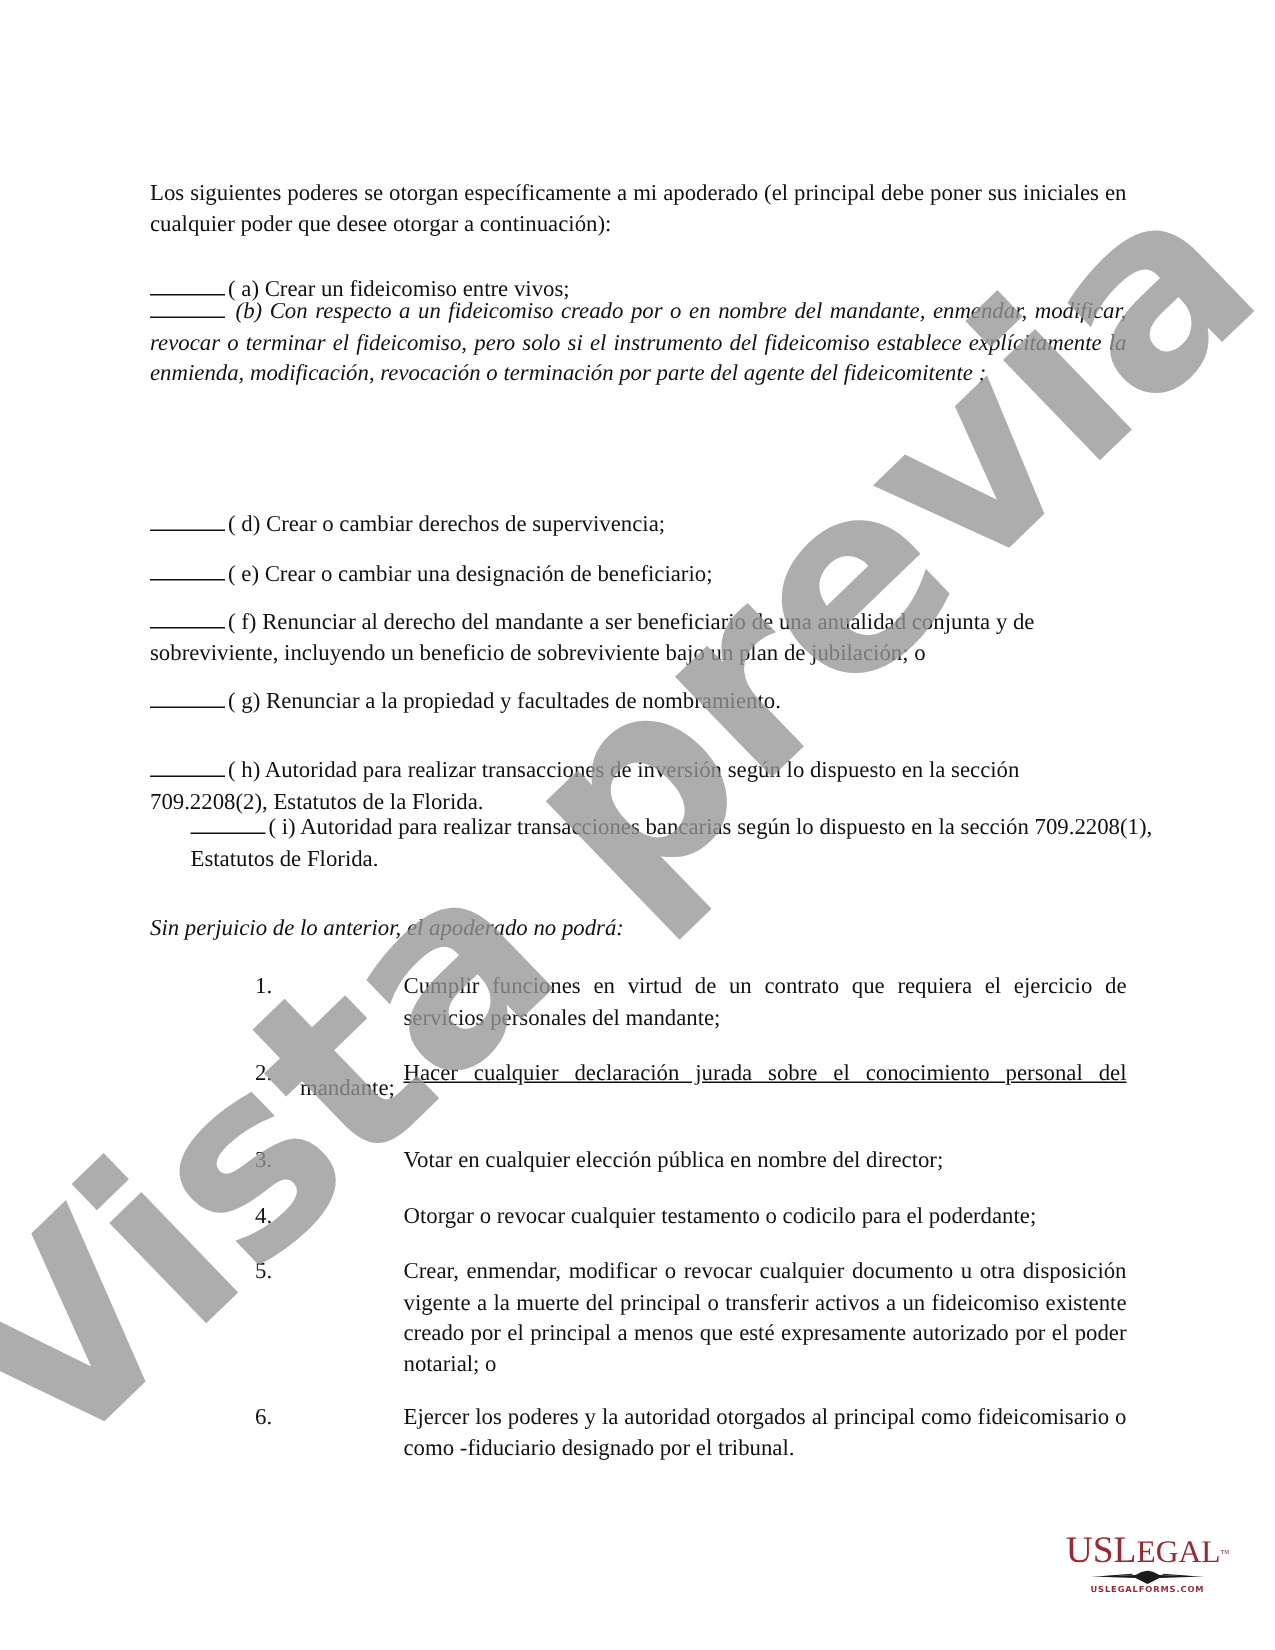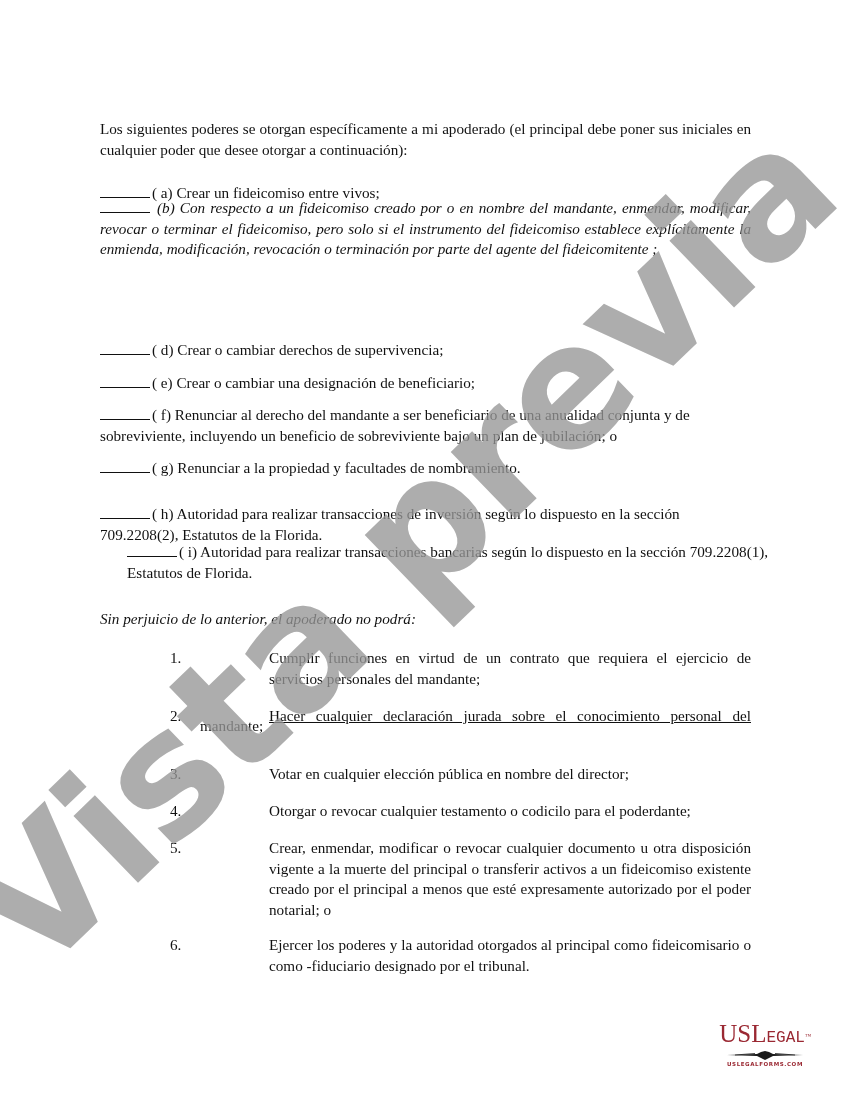--- a/index.html
+++ b/index.html
@@ -84,22 +84,21 @@
     }
     .logo-main {
       font-family: "Liberation Serif", "DejaVu Serif", serif;
       font-size: 25px;
       color: #9a2832;
       letter-spacing: 0px;
       line-height: 24px;
       display: block;
     }
     .logo-main .small {
-      font-size: 16px;
-      font-family: Liberation Mono, monospace;
+      font-size: 21px;
     }
     .logo-tm {
       font-size: 6px;
       vertical-align: top;
       position: relative;
       top: 2px;
     }
     .logo-eagle {
       display: block;
       margin: 1px auto 0 auto;

